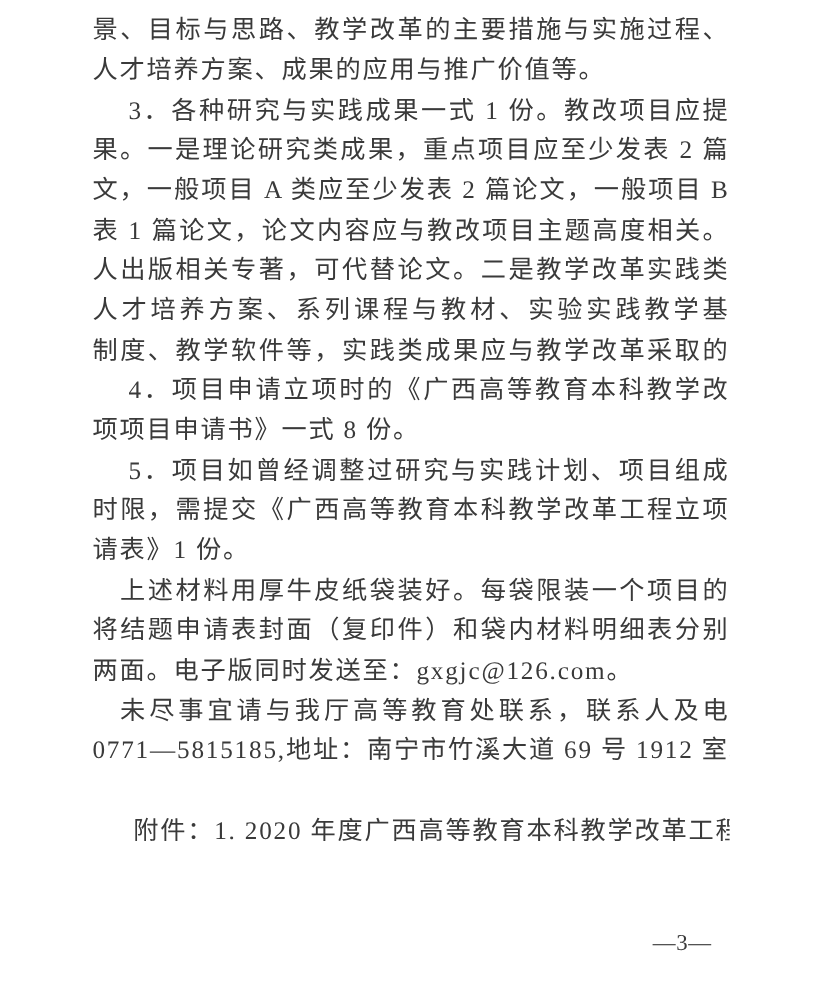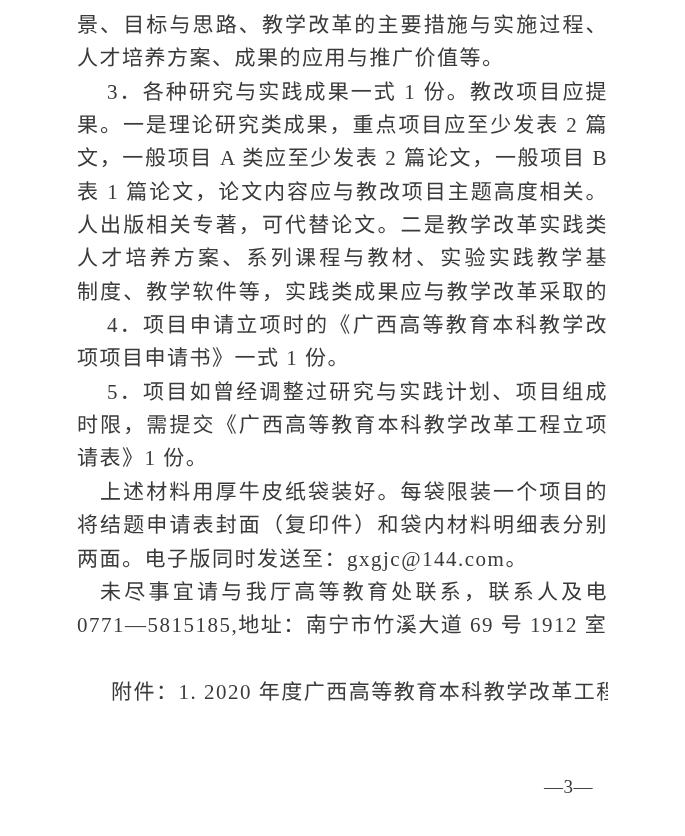--- a/index.html
+++ b/index.html
@@ -60,25 +60,25 @@
     <div class="line jf">景、目标与思路、教学改革的主要措施与实施过程、主要成果、</div>
     <div class="line">人才培养方案、成果的应用与推广价值等。</div>
     <div class="line jf ind-a">3．各种研究与实践成果一式 1 份。教改项目应提供两类成</div>
     <div class="line jf">果。一是理论研究类成果，重点项目应至少发表 2 篇核心期刊论</div>
     <div class="line jf">文，一般项目 A 类应至少发表 2 篇论文，一般项目 B 类应至少发</div>
     <div class="line jf">表 1 篇论文，论文内容应与教改项目主题高度相关。如项目负责</div>
     <div class="line jf">人出版相关专著，可代替论文。二是教学改革实践类成果，包括</div>
     <div class="line jf">人才培养方案、系列课程与教材、实验实践教学基地、教学管理</div>
     <div class="line jf">制度、教学软件等，实践类成果应与教学改革采取的具体措施高</div>
     <div class="line jf ind-a">4．项目申请立项时的《广西高等教育本科教学改革工程立</div>
-    <div class="line">项项目申请书》一式 1 份。</div>
+    <div class="line">项项目申请书》一式 8 份。</div>
     <div class="line jf ind-a">5．项目如曾经调整过研究与实践计划、项目组成员或实施</div>
     <div class="line jf">时限，需提交《广西高等教育本科教学改革工程立项项目调整申</div>
     <div class="line">请表》1 份。</div>
     <div class="line jf ind-b">上述材料用厚牛皮纸袋装好。每袋限装一个项目的材料，并</div>
     <div class="line jf">将结题申请表封面（复印件）和袋内材料明细表分别粘贴于袋的</div>
-    <div class="line">两面。电子版同时发送至：gxgjc@144.com。</div>
+    <div class="line">两面。电子版同时发送至：gxgjc@126.com。</div>
     <div class="line jf ind-b">未尽事宜请与我厅高等教育处联系，联系人及电话：罗恒，</div>
     <div class="line">0771—5815185,地址：南宁市竹溪大道 69 号 1912 室。</div>
     <div class="line ind-c gap-top">附件：1. 2020 年度广西高等教育本科教学改革工程项目名单</div>
   </div>
   <div class="footer">—3—</div>
 </div>
 
 </body></html>

